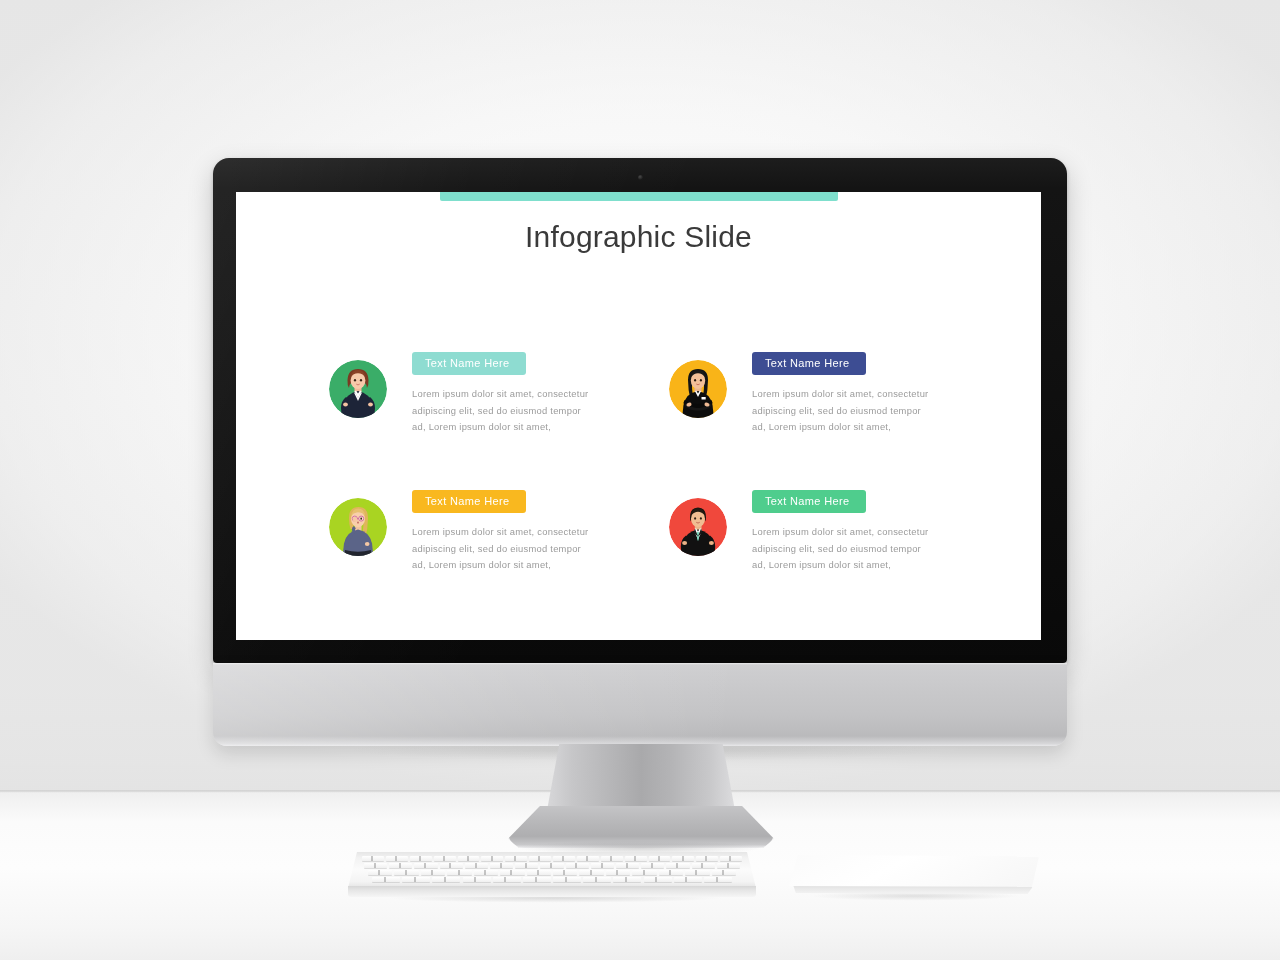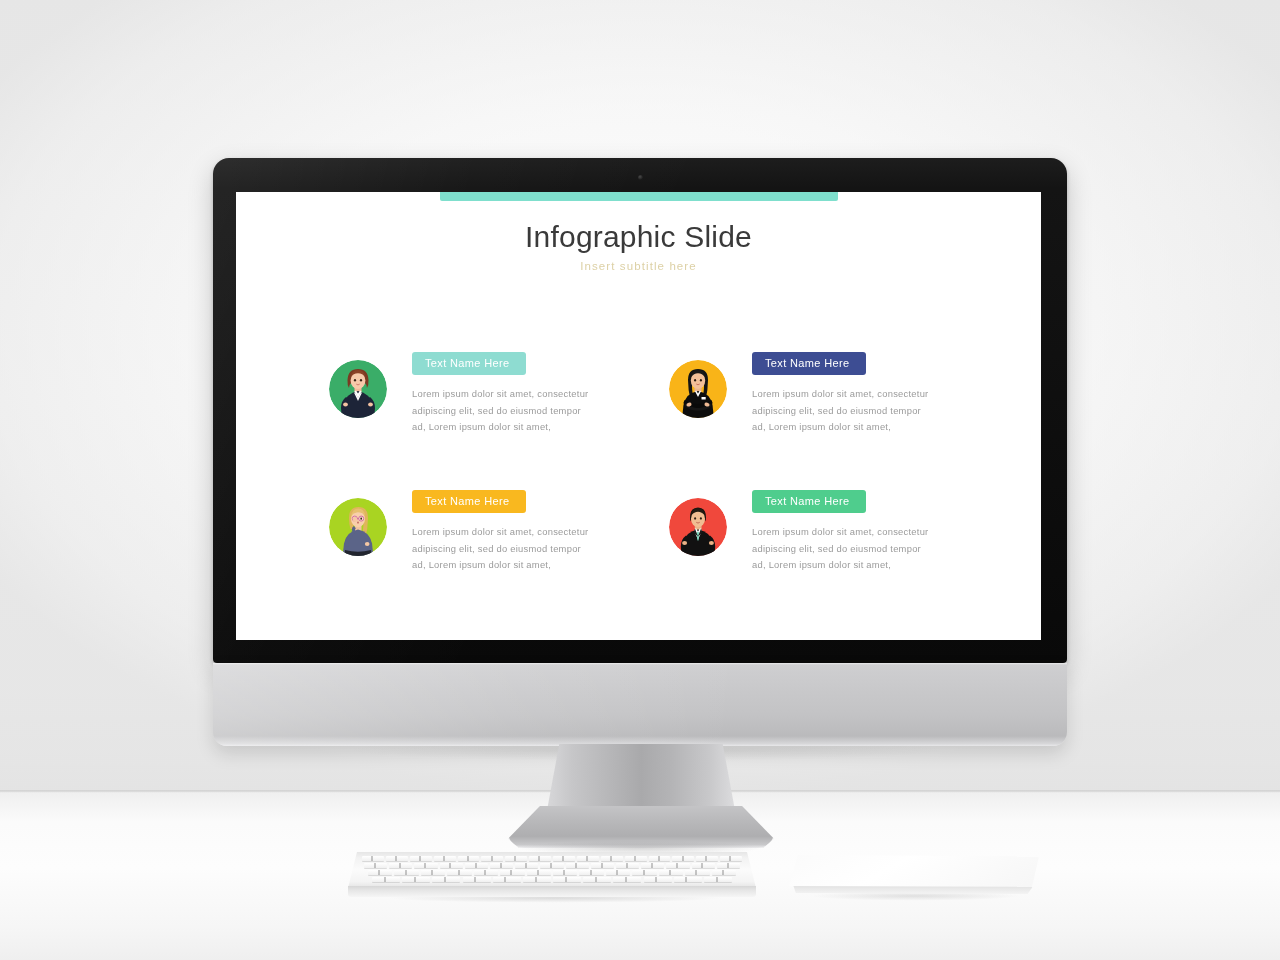--- a/index.html
+++ b/index.html
@@ -237,21 +237,20 @@
     <div id="bezel-sheen"></div>
     <div id="webcam"></div>
 
     <div id="screen">
       <div id="slide">
 
         <div id="accent-bar"></div>
 
         <div id="slide-title">Infographic Slide</div>
 
-        <div id="slide-subtitle">Insert  subtitle  here</div>
 
         <div id="cards">
 
           <div class="card c1">
             <div class="avatar">
               <svg viewBox="0 0 58 58" width="58" height="58">
                 <circle cx="29" cy="29" r="29" fill="#3aad68"></circle>
                 <g>
 
                   <rect x="25.5" y="25" width="7" height="8" fill="#f0b99a"></rect>

